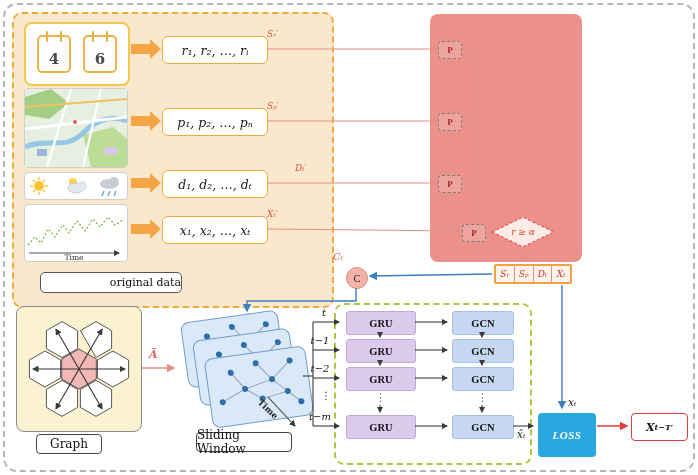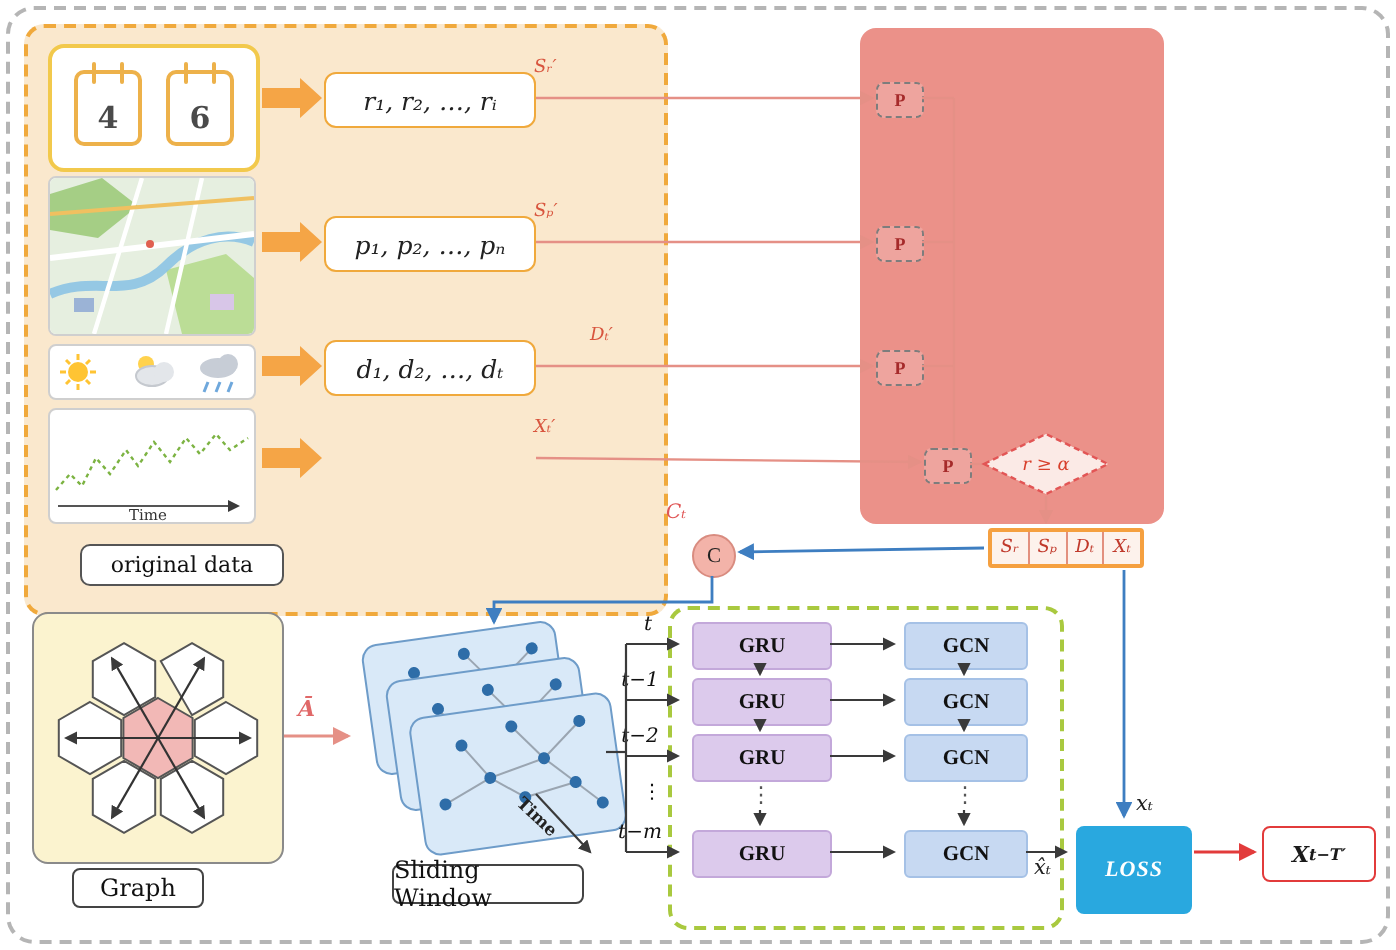--- a/index.html
+++ b/index.html
@@ -12,22 +12,22 @@
 
   
   .orange-panel{left:12px;top:12px;width:318px;height:292px;background:#FAE8CD;
                 border:2px dashed #F0A93C;border-radius:10px;}
   .tile{background:#fff;border:1px solid #cfcfcf;border-radius:4px;overflow:hidden;}
   #calendar-tile{left:24px;top:22px;width:102px;height:60px;border:2px solid #F2C94C;border-radius:8px;}
   #map-tile{left:24px;top:88px;width:102px;height:78px;}
   #weather-tile{left:24px;top:172px;width:102px;height:26px;}
   #chart-tile{left:24px;top:204px;width:102px;height:56px;}
   #od-label{left:40px;top:272px;width:100px;height:19px;background:#fff;border:1.5px solid #555;
-            border-radius:5px;display:flex;align-items:center;justify-content:center;font-size:11px;
-            font-family:"DejaVu Serif",serif;color:#111;}
+            border-radius:5px;display:flex;align-items:center;justify-content:flex-end;font-size:11px;
+            font-family:"DejaVu Serif",serif;color:#111;padding-left:40px;}
 
   .formula-box{left:162px;width:104px;height:26px;background:#fff;border:1.5px solid #F0A93C;
                border-radius:6px;display:flex;align-items:center;justify-content:center;
                font-size:12.5px;color:#222;}
   .formula-tag{left:267px;width:34px;font-size:9px;color:#D8553E;}
 
   
   .red-box{left:430px;top:14px;width:152px;height:248px;background:#EB9189;border-radius:8px;}
   .asl-title{left:436px;top:122px;width:140px;text-align:center;font-weight:bold;font-size:10px;
              color:#B31312;font-family:"Liberation Serif",serif;}
@@ -188,20 +188,23 @@
   </div>
 
   <div class="abs formula-box math" style="top:36px;">
       <span>r₁, r₂, …, rᵢ</span>
     </div>
   <div class="abs formula-box math" style="top:108px;">
       <span>p₁, p₂, …, pₙ</span>
     </div>
   <div class="abs formula-box math" style="top:170px;">
       <span>d₁, d₂, …, dₜ</span>
+    </div>
+  <div class="abs formula-box math" style="top:216px;">
+      <span>x₁, x₂, …, xₜ</span>
     </div>
 
   <div class="abs formula-tag math" style="top:29px;">Sᵣ′</div>
   <div class="abs formula-tag math" style="top:101px;">Sₚ′</div>
   <div class="abs formula-tag math" style="top:163px;margin-left:28px;">Dₜ′</div>
   <div class="abs formula-tag math" style="top:209px;">Xₜ′</div>
 
   <div class="abs red-box"></div>
 
   <div class="abs p-box" id="p1">

